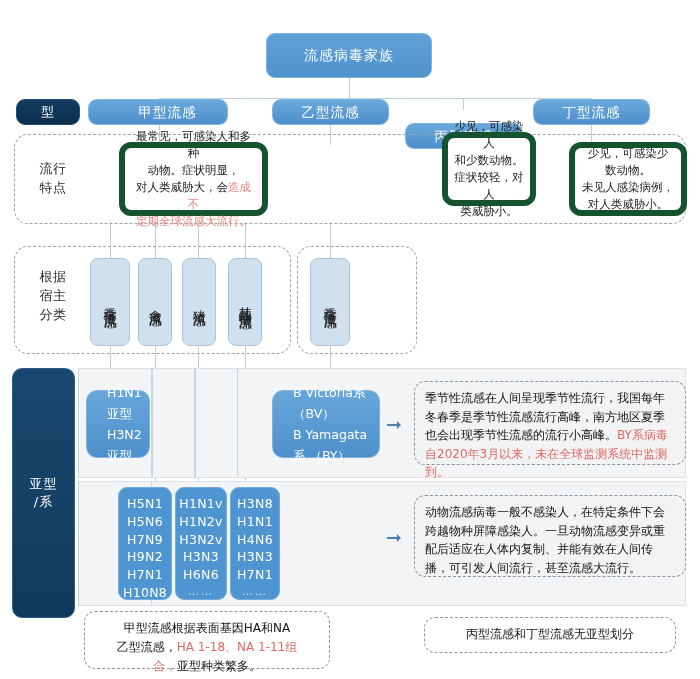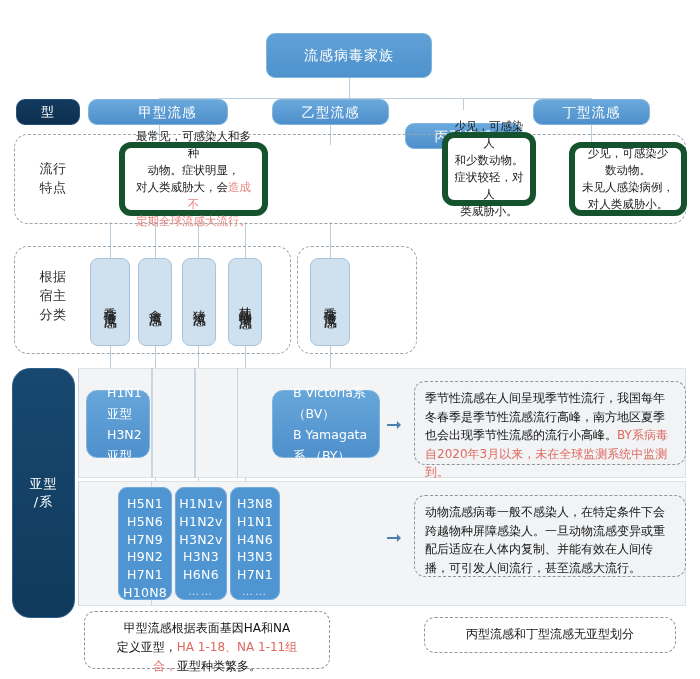--- a/index.html
+++ b/index.html
@@ -106,21 +106,21 @@
     letter-spacing: 2px;
     line-height: 1.35;
   }
 
   
   .panel-dark {
     position: absolute;
     box-sizing: border-box;
     background: linear-gradient(180deg,#18486f 0%,#103a5c 100%);
     border: 1px solid #2a5f8b;
-    border-radius: 18px;
+    border-radius: 10px;
     display: flex;
     align-items: center;
     justify-content: center;
     color: #ffffff;
     font-size: 13px;
     text-align: center;
     line-height: 1.4;
     letter-spacing: 1px;
   }
 
@@ -376,21 +376,21 @@
   </div>
 
   <div class="arrow" style="left:386px; top:528px;">➞</div>
 
   <div class="callout" style="left:414px; top:495px; width:272px; height:82px;">
     <span>动物流感病毒一般不感染人，在特定条件下会跨越物种屏障感染人。一旦动物流感变异或重配后适应在人体内复制、并能有效在人间传播，可引发人间流行，甚至流感大流行。</span>
   </div>
 
   <div class="note" style="left:84px; top:611px; width:246px; height:58px;">
     <div>甲型流感根据表面基因HA和NA</div>
-    <div><span>定义亚型，</span><span class="hl">HA 1-18、NA 1-11组</span></div>
+    <div><span>乙型流感，</span><span class="hl">HA 1-18、NA 1-11组</span></div>
     <div><span class="hl">合，</span><span>亚型种类繁多。</span></div>
   </div>
 
   <div class="note note-center" style="left:424px; top:617px; width:252px; height:36px;">
     <span>丙型流感和丁型流感无亚型划分</span>
   </div>
 
 </div>
 
 </body></html>

